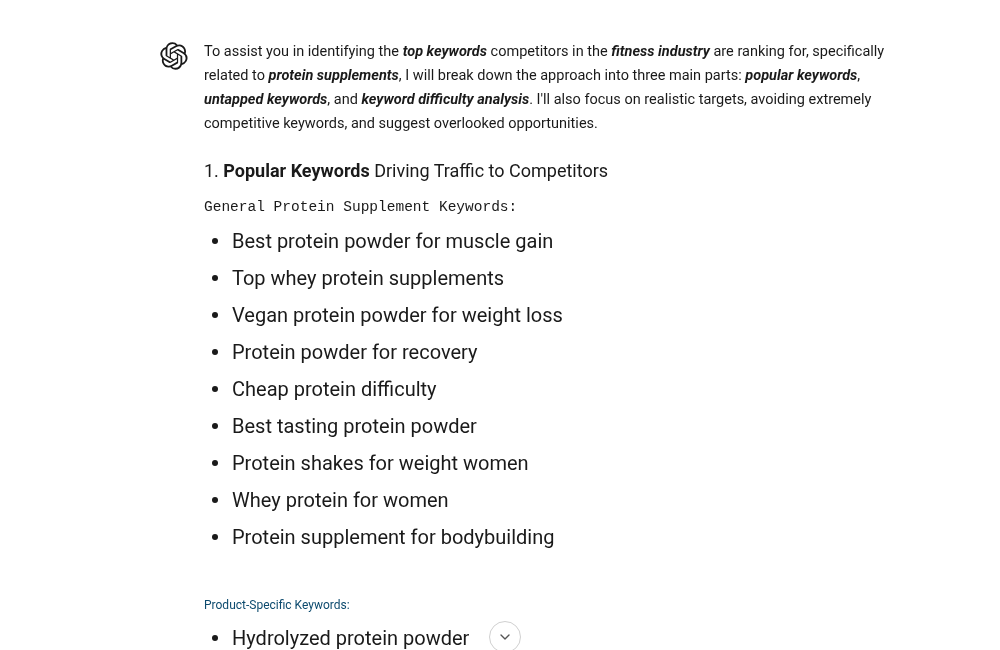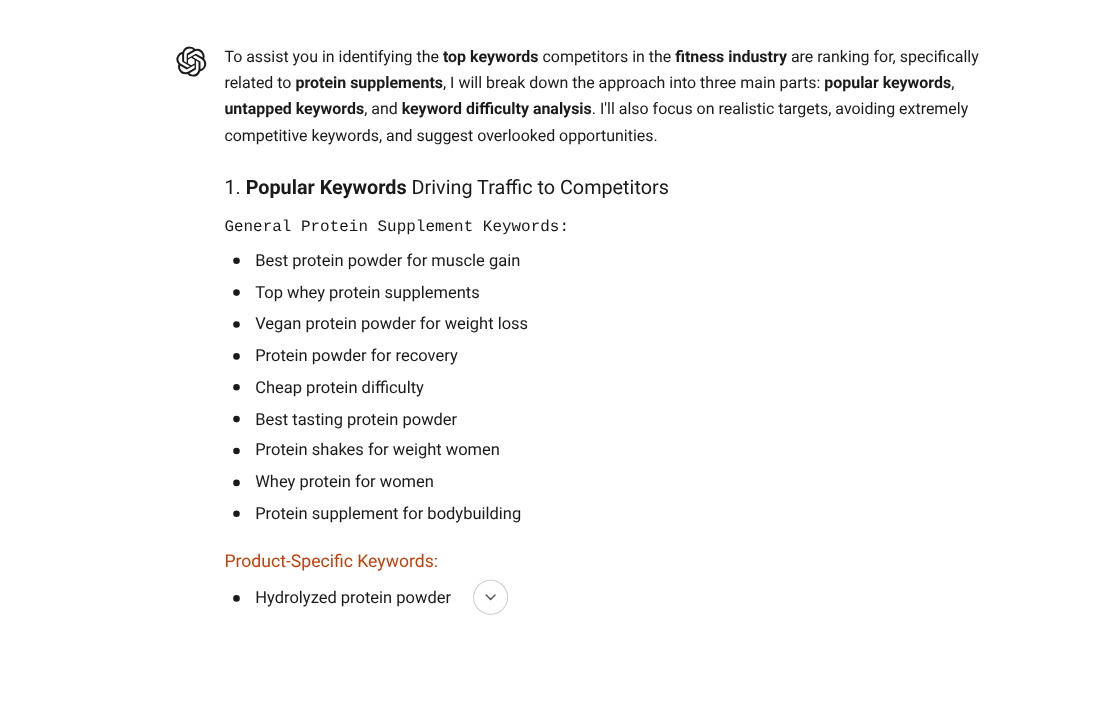--- a/index.html
+++ b/index.html
@@ -58,20 +58,21 @@
 
     .intro-paragraph {
       font-size: 14.5px;
       line-height: 1.65;
       color: #1a1a1a;
       margin-bottom: 22px;
     }
 
     .intro-paragraph .bold {
       font-weight: 700;
+      font-style: italic;
     }
 
     .section-heading {
       font-size: 18px;
       font-weight: 400;
       margin-bottom: 16px;
       color: #1a1a1a;
       line-height: 1.4;
     }
 
@@ -89,41 +90,42 @@
 
     .keyword-list {
       list-style: none;
       margin: 0 0 16px 0;
       padding: 0;
     }
 
     .keyword-list li {
       display: flex;
       align-items: center;
-      font-size: 15px;
+      font-size: 20px;
       color: #1a1a1a;
       line-height: 1.65;
       margin-bottom: 4px;
       padding-left: 8px;
     }
 
     .bullet-dot {
       width: 6px;
       height: 6px;
       border-radius: 50%;
       background-color: #1a1a1a;
       flex-shrink: 0;
       margin-right: 14px;
     }
 
     .product-section-label {
-      font-size: 16px;
+      font-size: 12px;
       font-weight: 400;
-      color: #c2410c;
+      color: #0c4a6e;
       margin-bottom: 10px;
+      margin-top: 24px;
     }
 
     .scroll-down-btn {
       display: flex;
       align-items: center;
       justify-content: center;
       width: 32px;
       height: 32px;
       border: 1.5px solid #d0d0d0;
       border-radius: 50%;

